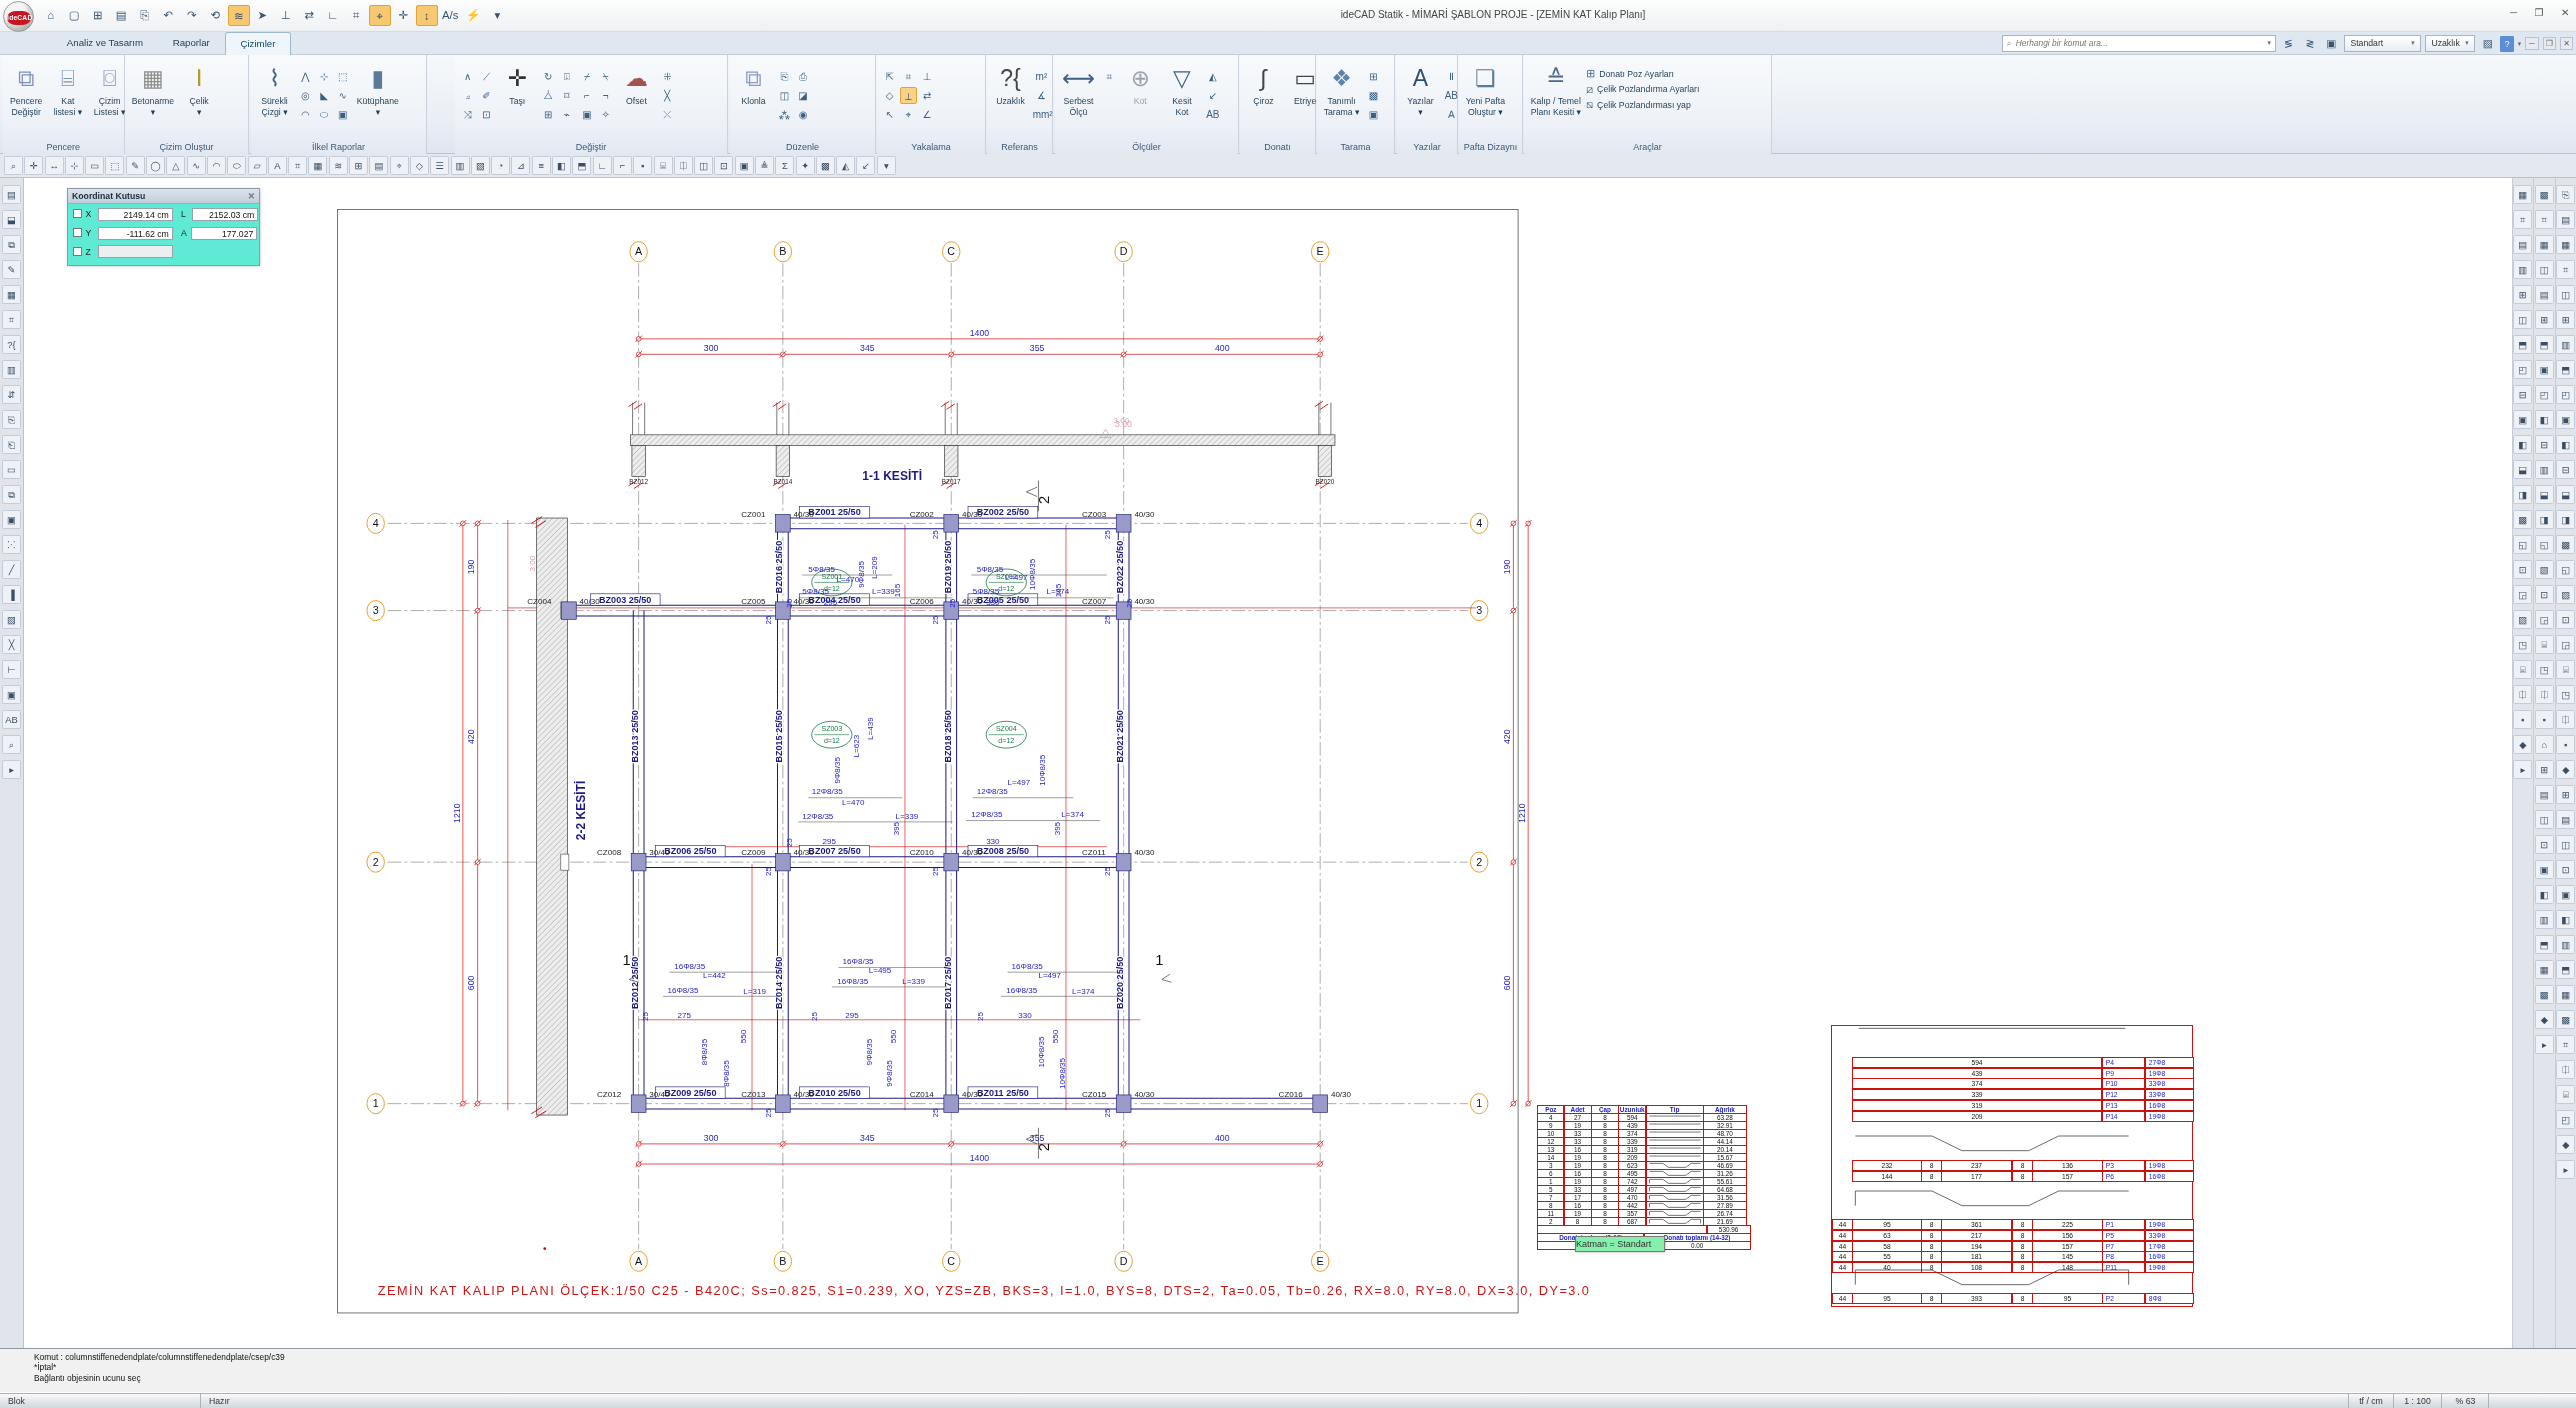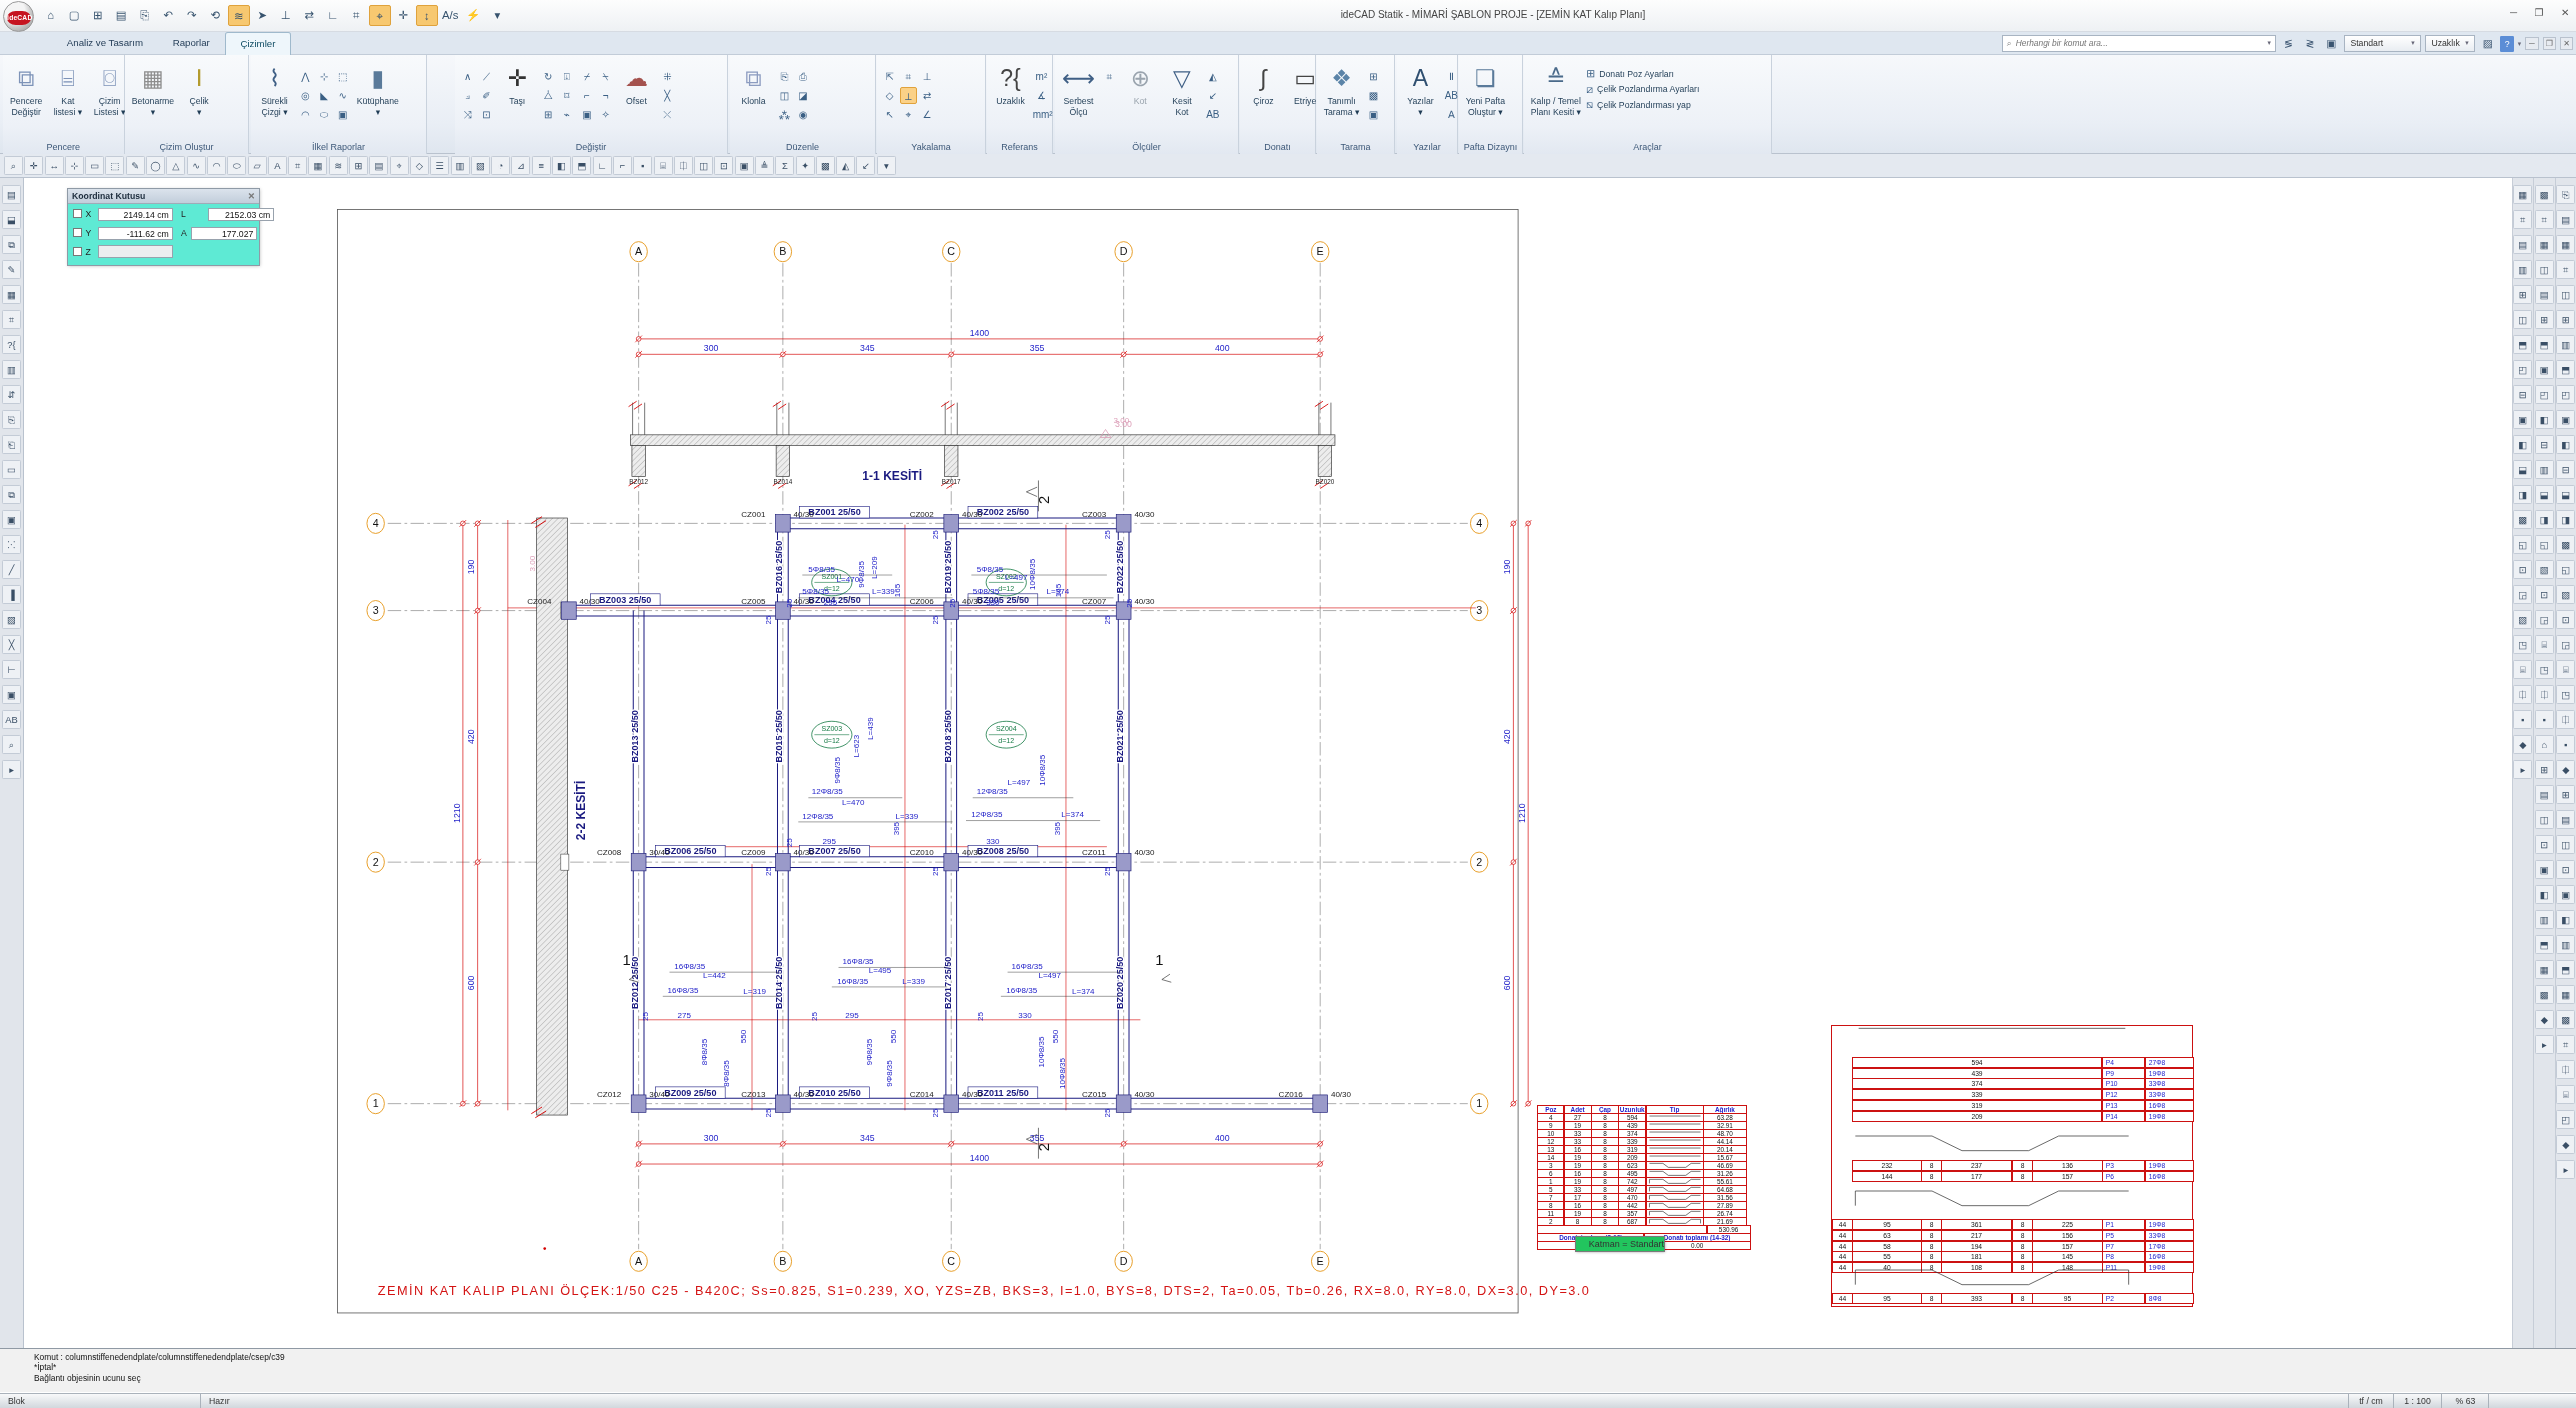--- a/index.html
+++ b/index.html
@@ -62,21 +62,21 @@
   .cb-lab{position:absolute;color:#222}
   .cb-in{position:absolute;height:13.4px;background:#fff;border:0.7px solid #98a2ad;font-size:8.7px;font-family:"Liberation Sans",sans-serif;text-align:right;padding:0 2.7px;color:#111}
   
   #rebartable{position:absolute;left:1538px;top:1106px;width:213px;z-index:3;background:#fff}
   .rt-row{display:flex}
   .rt-c{border:0.7px solid #cc1111;margin:-0.7px 0 0 -0.7px;font-size:6.4px;color:#111;text-align:center;height:8.7px;line-height:8px;overflow:hidden}
   .rt-h{color:#2222cc;font-weight:bold}
   #bendtable{position:absolute;left:1831px;top:1025px;width:362px;height:282px;border:0.7px solid #cc1111;z-index:3;background:#fff}
   .bt-c{position:absolute;border:0.7px solid #cc1111;font-size:6.7px;color:#111;text-align:center;line-height:10px;height:10.7px;background:#fff}
   .bt-blue{color:#2222cc;text-align:left;padding-left:2.7px}
-  #tooltip{position:absolute;left:1575px;top:1236px;width:90px;height:16px;background:#22c55e;border:0.7px solid #7a7a7a;box-shadow:1.3px 1.3px 2.7px rgba(0,0,0,.35);z-index:6;font-size:9px;color:#333;text-align:right;line-height:14.8px}
+  #tooltip{position:absolute;left:1575px;top:1236px;width:90px;height:16px;background:#86efac;border:0.7px solid #7a7a7a;box-shadow:1.3px 1.3px 2.7px rgba(0,0,0,.35);z-index:6;font-size:9px;color:#333;text-align:left;line-height:14.8px}
   
   #cmd{position:absolute;left:0;top:1348px;width:2576px;height:44px;background:#f1f1f1;border-top:0.7px solid #8f99a4;padding:2.7px 0 0 34px;z-index:5}
   #cmd div{font-size:8.4px;line-height:10.4px;color:#111}
   #statusbar{position:absolute;left:0;top:1393px;width:2576px;height:16px;background:linear-gradient(#f8f9fa,#cfd5db);border-top:0.7px solid #aab2bb;z-index:5;font-size:8.7px;color:#333}
   .sb{position:absolute;top:0;height:16px;line-height:15.4px;border-right:0.7px solid #aab2bb;padding-left:8px}
   .sb.ctr{text-align:center;padding:0}
 </style>
 </head>
 <body>
 
@@ -1036,21 +1036,21 @@
     <span class="cell">▸</span>
   </div>
 
 <div id="coordbox">
   <div class="hdr">Koordinat Kutusu</div>
   <span class="x-close">✕</span>
   <span class="cb-chk" style="left:5.4px;top:20px"></span>
   <span class="cb-lab" style="left:17.4px;top:20px">X</span>
   <input class="cb-in" style="left: 29.5px; top: 19px; width: 75px;" readonly="" value="2149.14 cm">
   <span class="cb-lab" style="left:113px;top:20px">L</span>
-  <input class="cb-in" style="left: 140px; top: 19px; width: 66px;" readonly="" value="2152.03 cm">
+  <input class="cb-in" style="left: 124px; top: 19px; width: 66px;" readonly="" value="2152.03 cm">
   <span class="cb-chk" style="left:5.4px;top:39px"></span>
   <span class="cb-lab" style="left:17.4px;top:39px">Y</span>
   <input class="cb-in" style="left: 29.5px; top: 38px; width: 75px;" readonly="" value="-111.62 cm">
   <span class="cb-lab" style="left:113px;top:39px">A</span>
   <input class="cb-in" style="left: 123px; top: 38px; width: 66px;" readonly="" value="177.027">
   <span class="cb-chk" style="left:5.4px;top:58px"></span>
   <span class="cb-lab" style="left:17.4px;top:58px">Z</span>
   <input class="cb-in" style="left: 29.5px; top: 56px; width: 75px; background: rgb(236, 238, 240);" readonly="" value="">
 </div>
 

